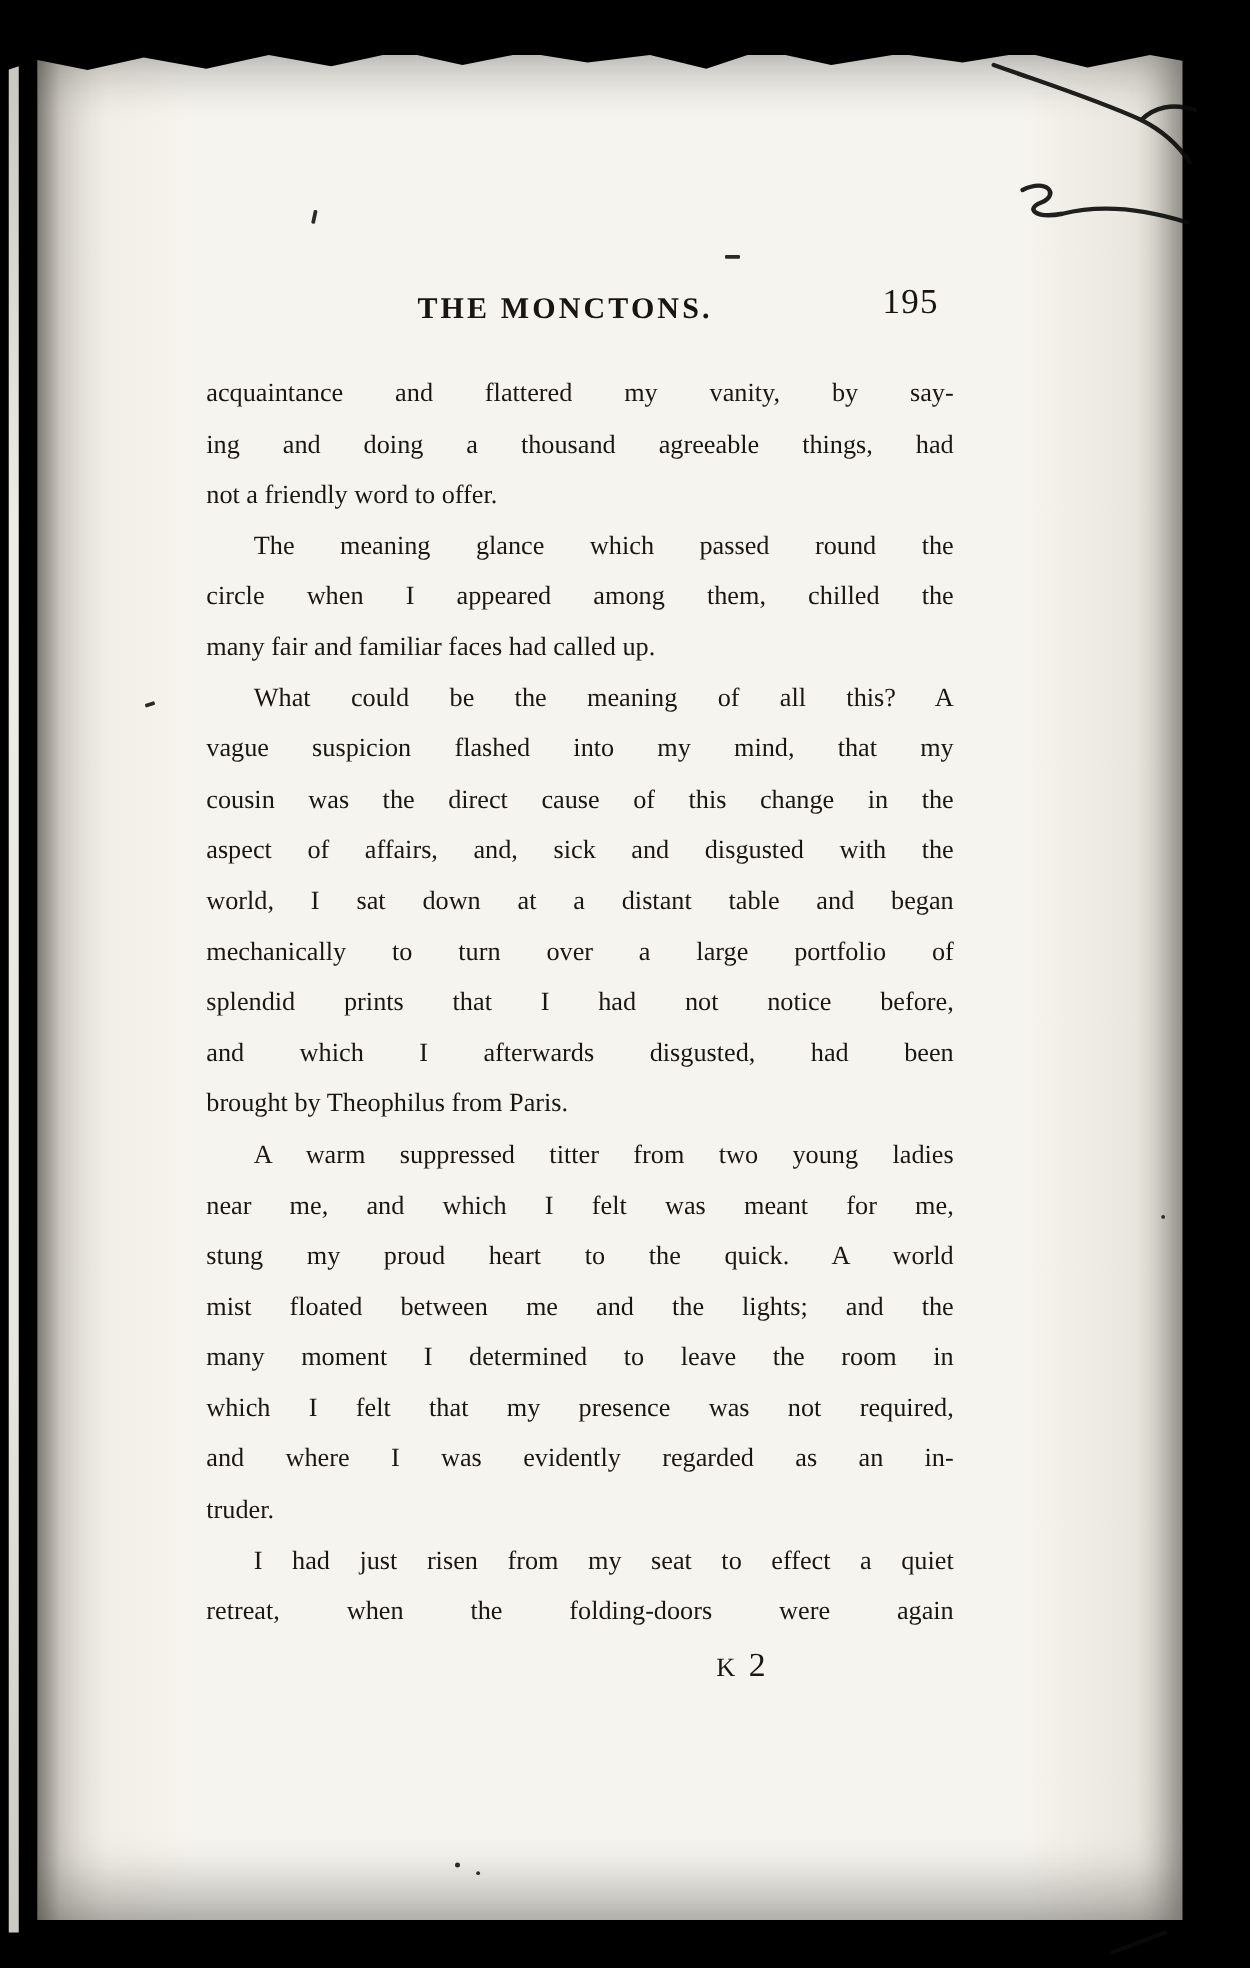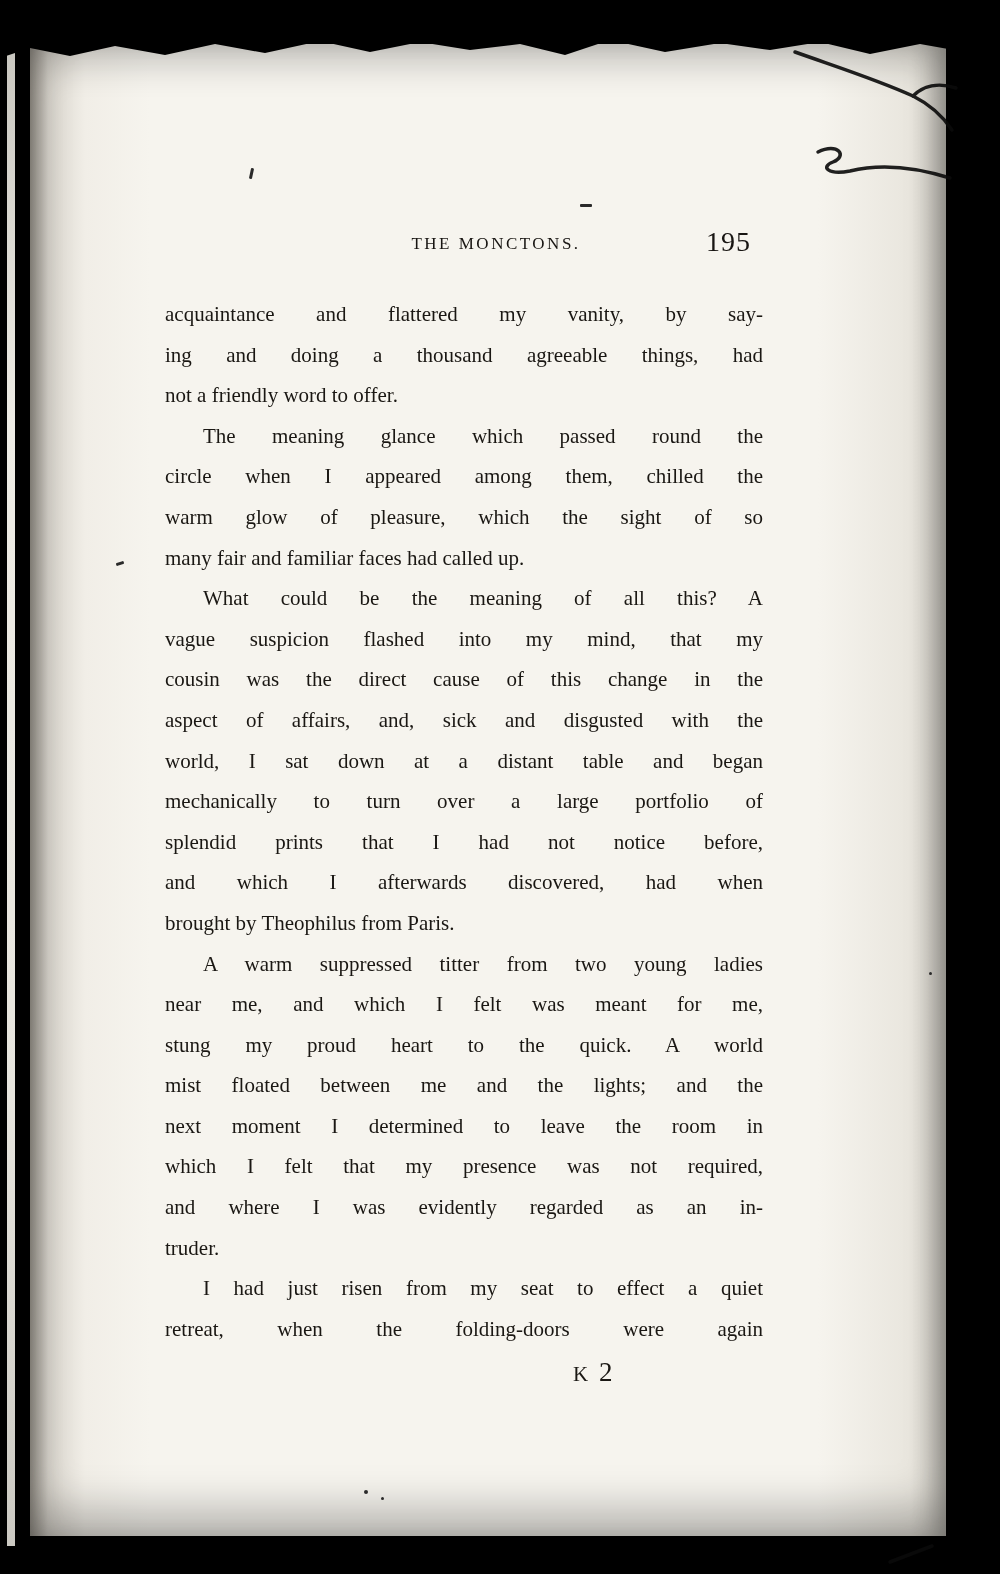--- a/index.html
+++ b/index.html
@@ -22,22 +22,22 @@
     box-shadow: inset 0 20px 34px rgba(0,0,0,0.20),
                 inset 0 -28px 40px rgba(0,0,0,0.25),
                 inset -10px 0 18px rgba(0,0,0,0.10);
   }
   .content {
     position:absolute; left:135px; top:184px; width:598px;
   }
   .header { position:relative; height:44px; margin-bottom:22px; }
   .running-title {
     position:absolute; left:48%; transform:translateX(-50%);
-    top:6px; font-size:17px; font-weight:normal; letter-spacing:2.5px;
-    color:#181512; white-space:nowrap;margin-left:44px;
+    top:6px; font-size:24px; font-weight:bold; letter-spacing:2.5px;
+    color:#181512; white-space:nowrap;
   }
   .page-number {
     position:absolute; right:12px; top:-2px;
     font-size:28px; color:#181512; letter-spacing:1px;
   }
   .text-block { color:#1a1713; }
   .line {
     font-size:21px; line-height:40.6px;
     text-align:justify; text-align-last:justify;
     -moz-text-align-last:justify;
@@ -64,36 +64,35 @@
     <div class="header">
       <span class="running-title">THE MONCTONS.</span>
       <span class="page-number">195</span>
     </div>
     <div class="text-block">
         <div class="line">acquaintance and flattered my vanity, by say-</div>
         <div class="line">ing and doing a thousand agreeable things, had</div>
         <div class="line lastleft">not a friendly word to offer.</div>
         <div class="line indent">The meaning glance which passed round the</div>
         <div class="line">circle when I appeared among them, chilled the</div>
-        <div class="line">warm glow of pleasure, which the sight of so</div>
         <div class="line lastleft">many fair and familiar faces had called up.</div>
         <div class="line indent">What could be the meaning of all this? A</div>
         <div class="line">vague suspicion flashed into my mind, that my</div>
         <div class="line">cousin was the direct cause of this change in the</div>
         <div class="line">aspect of affairs, and, sick and disgusted with the</div>
         <div class="line">world, I sat down at a distant table and began</div>
         <div class="line">mechanically to turn over a large portfolio of</div>
         <div class="line">splendid prints that I had not notice before,</div>
-        <div class="line">and which I afterwards discovered, had when</div>
+        <div class="line">and which I afterwards disgusted, had been</div>
         <div class="line lastleft">brought by Theophilus from Paris.</div>
         <div class="line indent">A warm suppressed titter from two young ladies</div>
         <div class="line">near me, and which I felt was meant for me,</div>
         <div class="line">stung my proud heart to the quick. A world</div>
         <div class="line">mist floated between me and the lights; and the</div>
-        <div class="line">next moment I determined to leave the room in</div>
+        <div class="line">many moment I determined to leave the room in</div>
         <div class="line">which I felt that my presence was not required,</div>
         <div class="line">and where I was evidently regarded as an in-</div>
         <div class="line lastleft">truder.</div>
         <div class="line indent">I had just risen from my seat to effect a quiet</div>
         <div class="line">retreat, when the folding-doors were again</div>
       </div>
     <div class="signature">
       <span class="sig-k">K</span>
       <span>2</span>
     </div>

